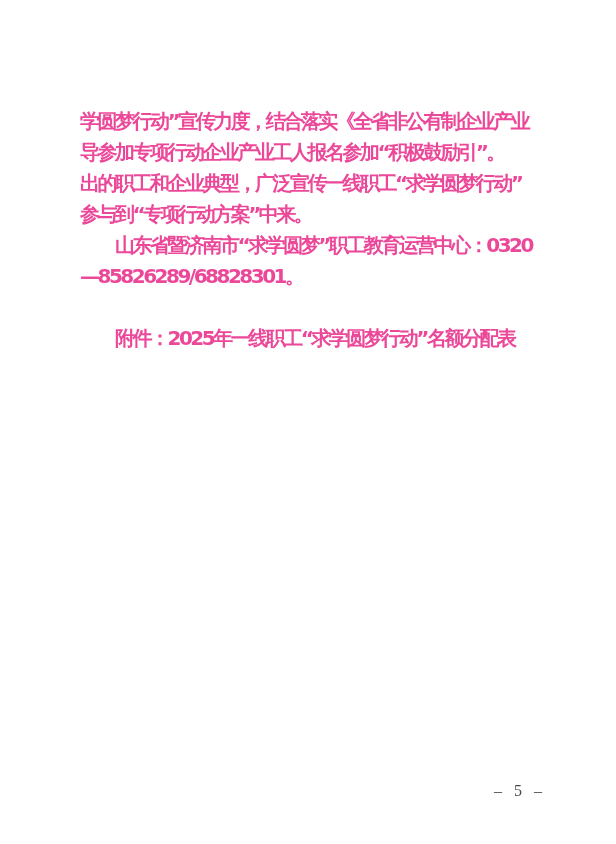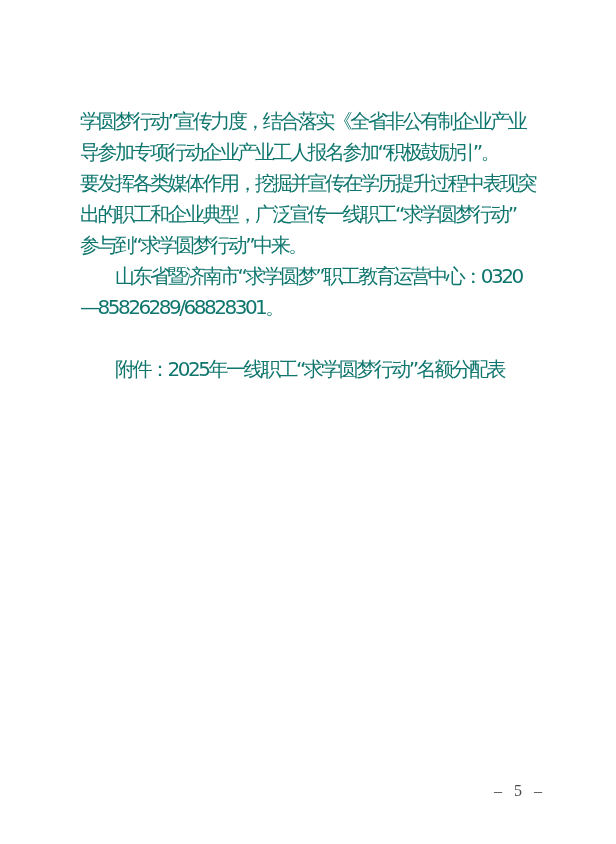--- a/index.html
+++ b/index.html
@@ -13,25 +13,25 @@
     height: 844px;
     background: #ffffff;
     overflow: hidden;
     font-family: "DejaVu Sans", sans-serif;
   }
   .doc-body {
     position: absolute;
     left: 80px;
     top: 106px;
     width: 460px;
-    font-weight: 400;
+    font-weight: 700;
     font-size: 20px;
     line-height: 31px;
     letter-spacing: -2.5px;
-    color: #0f766e;
+    color: #ec4899;
     white-space: nowrap;
   }
   .ln {
     height: 31px;
   }
   .ln.indent {
     padding-left: 35px;
   }
   .ln.blank {
     height: 31px;
@@ -49,23 +49,22 @@
   }
 </style>
 </head>
 <body>
 
 <div class="page">
 
   <div class="doc-body">
     <div class="ln">学圆梦行动”宣传力度，结合落实《全省非公有制企业产业</div>
     <div class="ln">导参加专项行动企业产业工人报名参加“积极鼓励引”。</div>
-    <div class="ln">要发挥各类媒体作用，挖掘并宣传在学历提升过程中表现突</div>
     <div class="ln">出的职工和企业典型，广泛宣传一线职工“求学圆梦行动”</div>
-    <div class="ln">参与到“求学圆梦行动”中来。</div>
+    <div class="ln">参与到“专项行动方案”中来。</div>
     <div class="ln indent">山东省暨济南市“求学圆梦”职工教育运营中心：0320</div>
     <div class="ln">—85826289/68828301。</div>
     <div class="ln blank"></div>
     <div class="ln indent">附件：2025年一线职工“求学圆梦行动”名额分配表</div>
   </div>
 
   <div class="page-number">– 5 –</div>
 
 </div>
 

